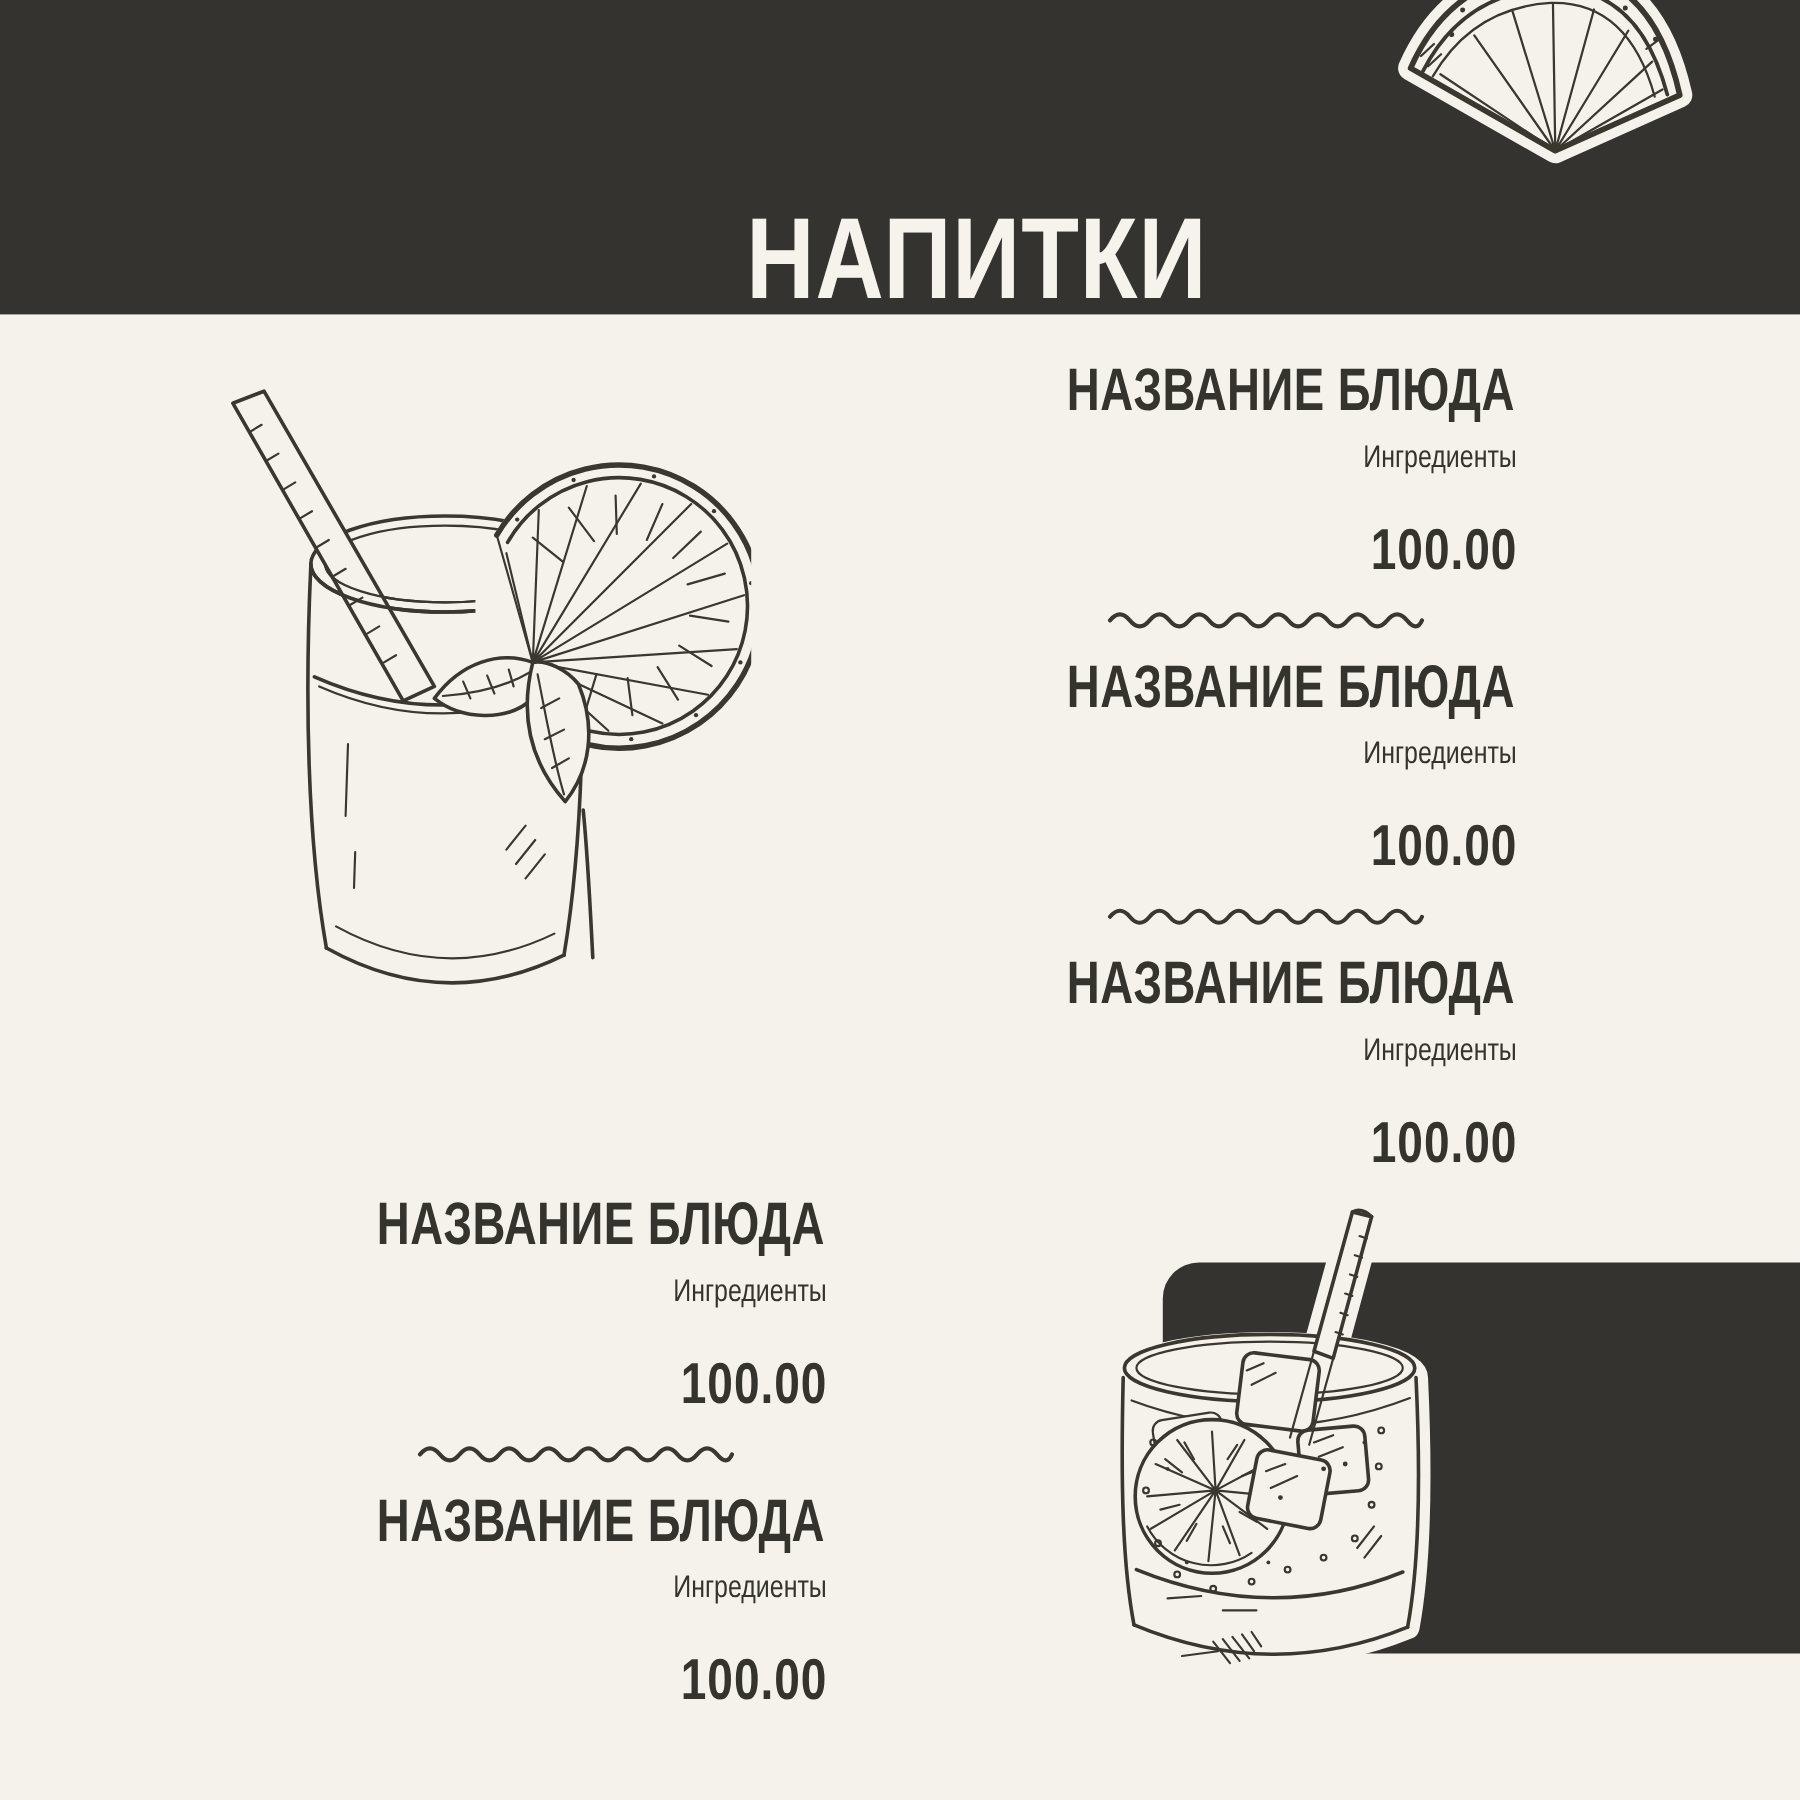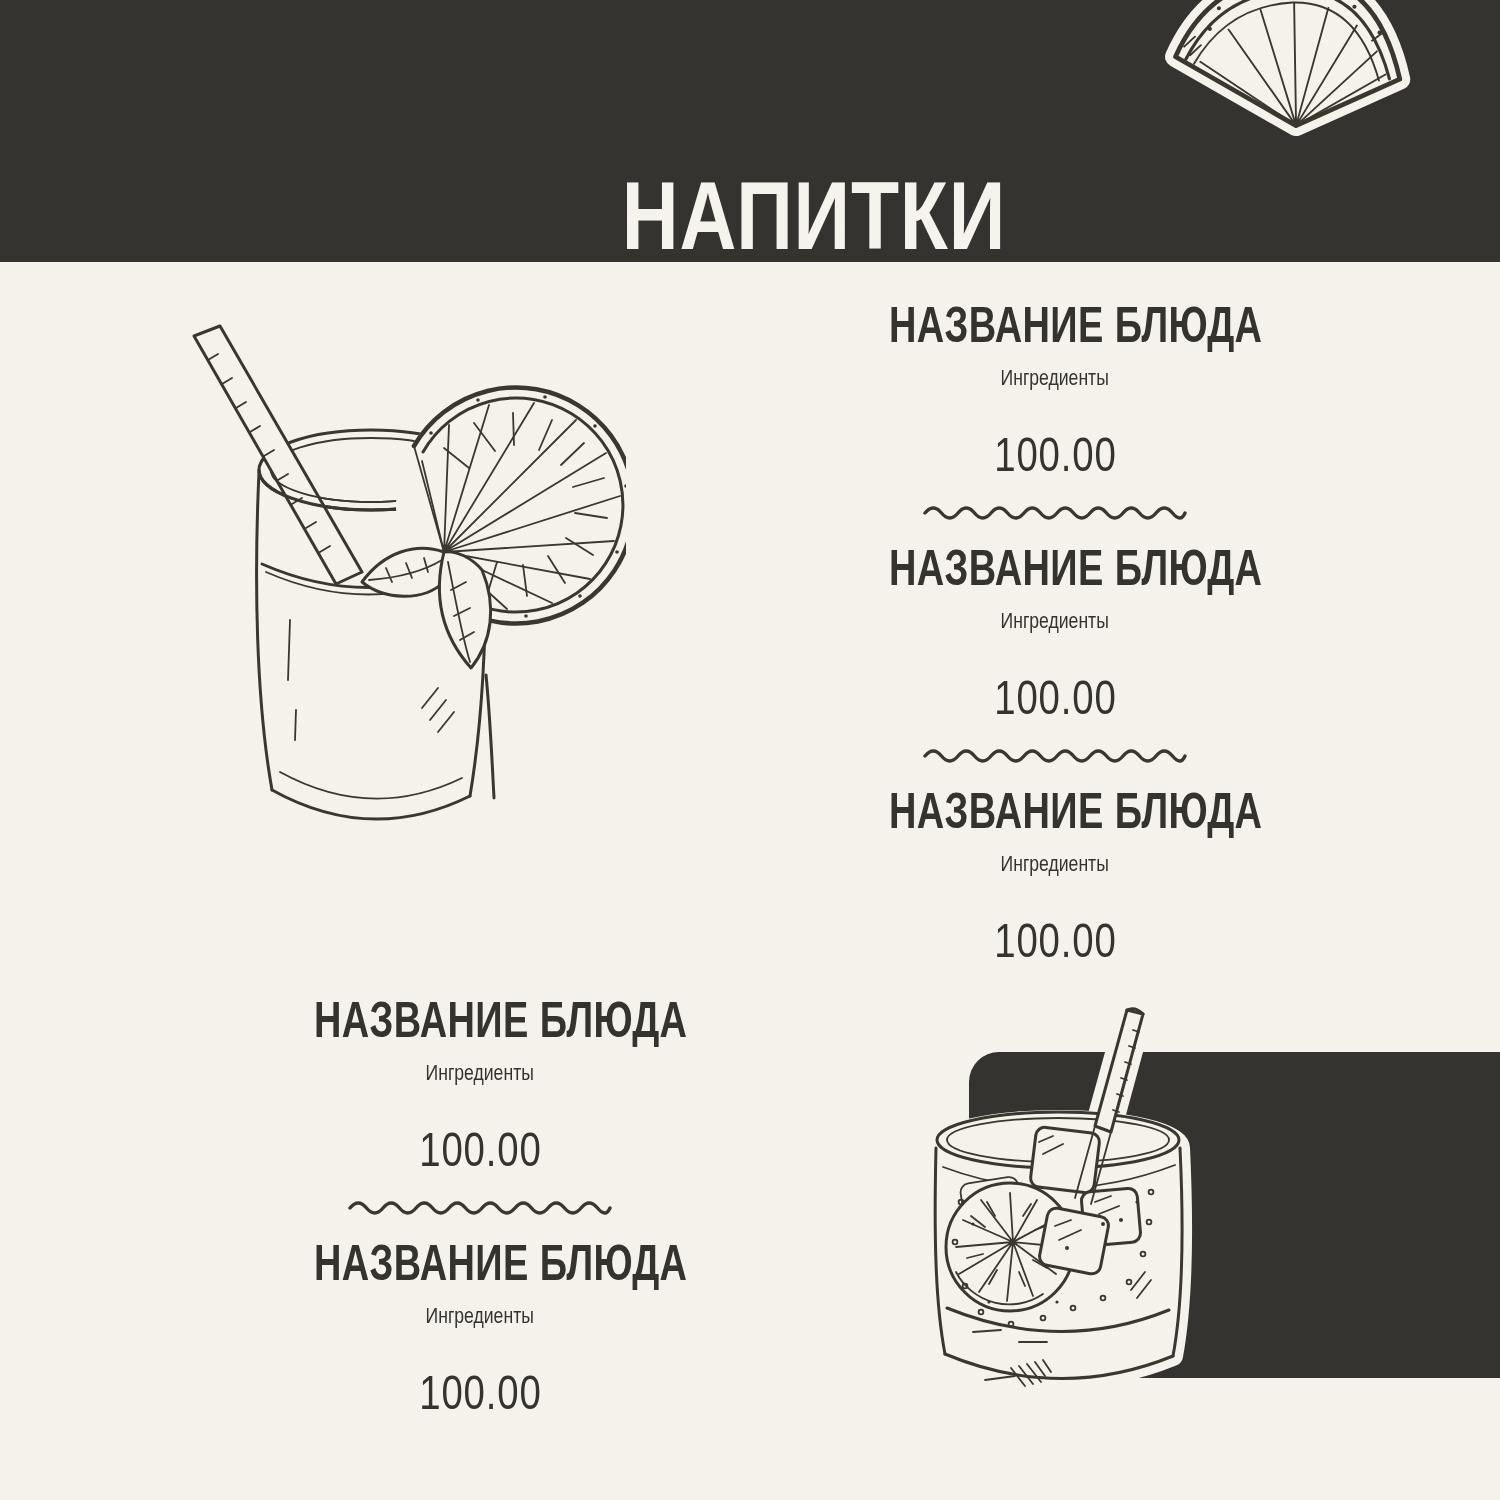--- a/index.html
+++ b/index.html
@@ -19,26 +19,26 @@
   .page-title{
     position:absolute;left:814px;top:104px;
     transform:translateX(-50%);
     font-size:96px;font-weight:700;line-height:1;
     letter-spacing:1px;color:#f6f3ec;white-space:nowrap;
   }
   .squeeze{display:inline-block;transform:scaleX(0.80);transform-origin:50% 50%;white-space:nowrap;}
   .squeeze-title{transform:scaleX(0.82);}
 
   
-  .menu-col{position:absolute;width:450px;text-align:center;}
+  .menu-col{position:absolute;width:450px;text-align:right;}
   .menu-col-right{left:830px;top:300px;}
   .menu-col-bottomleft{left:255px;top:995px;}
   .item-name{font-size:50px;font-weight:700;line-height:1;letter-spacing:0.5px;}
-  .item-sub{font-size:22px;font-weight:400;line-height:1;margin-top:17px;}
-  .item-price{font-size:48px;font-weight:400;line-height:1;margin-top:42px;letter-spacing:1px;}
+  .item-sub{font-size:26px;font-weight:400;line-height:1;margin-top:17px;}
+  .item-price{font-size:48px;font-weight:700;line-height:1;margin-top:42px;letter-spacing:1px;}
   .divider{height:20px;margin:24px auto 20px;display:block;}
 
   
   .accent-panel{
     position:absolute;left:969px;top:1052px;width:560px;height:326px;
     background:#343330;border-radius:30px 0 0 30px;
   }
 
   
   .illo{position:absolute;}

